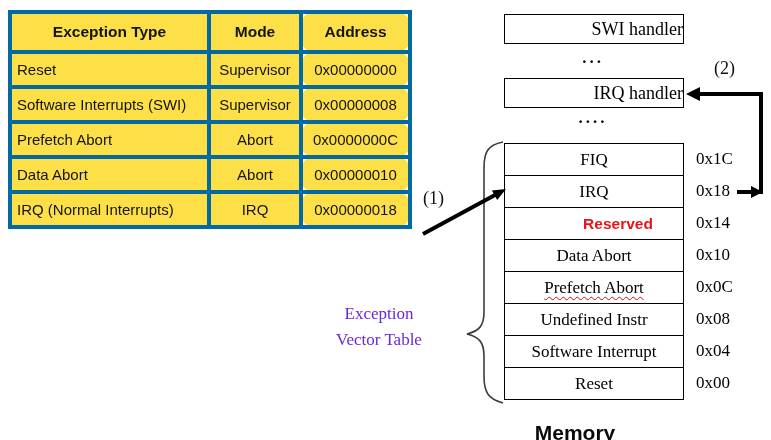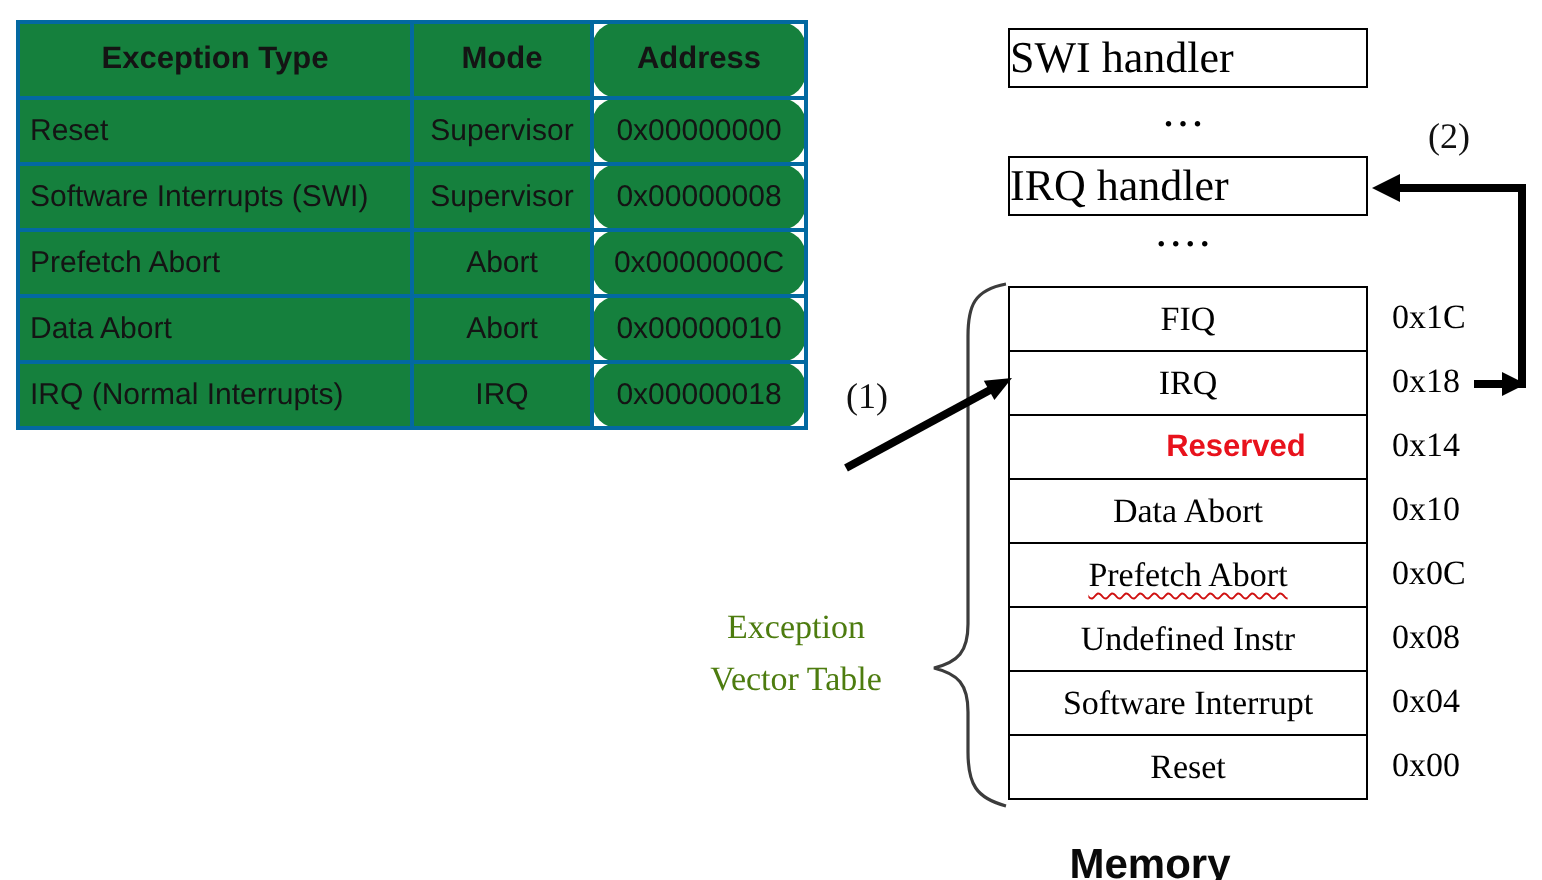--- a/index.html
+++ b/index.html
@@ -7,34 +7,34 @@
     position:relative; width:771px; height:440px; background:#ffffff;
     overflow:hidden; font-family:"Liberation Sans", sans-serif; color:#000;
   }
 
   
   .vtable {
     position:absolute; left:8px; top:10px;
     border-collapse:collapse; table-layout:fixed;
     font-family:"Liberation Sans", sans-serif; font-size:15px; color:#141414;
   }
-  .vtable th, .vtable td { border:2px solid #0369a1; background:#15803d; overflow:hidden; white-space:nowrap; }
+  .vtable th, .vtable td { border:4px solid #0369a1; background:#fde047; overflow:hidden; white-space:nowrap; }
   .vtable th { height:34px; font-size:15.5px; font-weight:bold; text-align:center; }
   .vtable td { height:29px; }
   .col-type { width:189px; }
   .col-mode { width:86px; }
   .col-addr { width:103px;border-radius:13px; }
   td.col-type { text-align:left; padding-left:5px; }
   td.col-mode, td.col-addr { text-align:center; }
 
   
   .hbox {
     position:absolute; left:504px; width:178px; height:28px;
-    border:1.5px solid #000; display:flex; align-items:center; justify-content:flex-start;
-    font-family:"Liberation Serif", serif; font-size:22px;
+    border:1.5px solid #000; display:flex; align-items:center; justify-content:flex-end;
+    font-family:"Liberation Serif", serif; font-size:18px;
   }
   .hbox.swi { top:14px; }
   .hbox.irq { top:78px; }
   .dots {
     position:absolute; left:504px; width:178px; text-align:center;
     font-family:"Liberation Serif", serif; font-size:17px; font-weight:bold; letter-spacing:3px;
   }
   .dots.d1 { top:48px; }
   .dots.d2 { top:108px; }
 
@@ -52,22 +52,22 @@
   }
   .mrow.squiggle span {
     text-decoration:underline wavy #cf1010; text-decoration-thickness:1px; text-underline-offset:3px;
   }
 
   .addrcol { position:absolute; left:696px; top:143px; font-family:"Liberation Serif", serif; font-size:17px; }
   .addr { height:32px; line-height:32px; }
 
   
   .brace-label {
-    position:absolute; left:335px; top:301px; width:126px; text-align:center;
-    font-family:"Liberation Serif", serif; font-size:17px; line-height:1.55; color:#4d7c0f;
+    position:absolute; left:316px; top:301px; width:126px; text-align:center;
+    font-family:"Liberation Serif", serif; font-size:17px; line-height:1.55; color:#6d28d9;
   }
   .memory-caption {
     position:absolute; left:485px; top:405px; width:180px; text-align:center;
     font-family:"Liberation Sans", sans-serif; font-weight:bold; font-size:21px; color:#0a0a0a;margin-top:16px;
   }
   .ann { position:absolute; font-family:"Liberation Serif", serif; font-size:18px; color:#111; }
   .ann1 { left:423px; top:188px; }
   .ann2 { left:714px; top:58px; }
 
   .overlay { position:absolute; left:0; top:0; width:771px; height:440px; pointer-events:none; }

